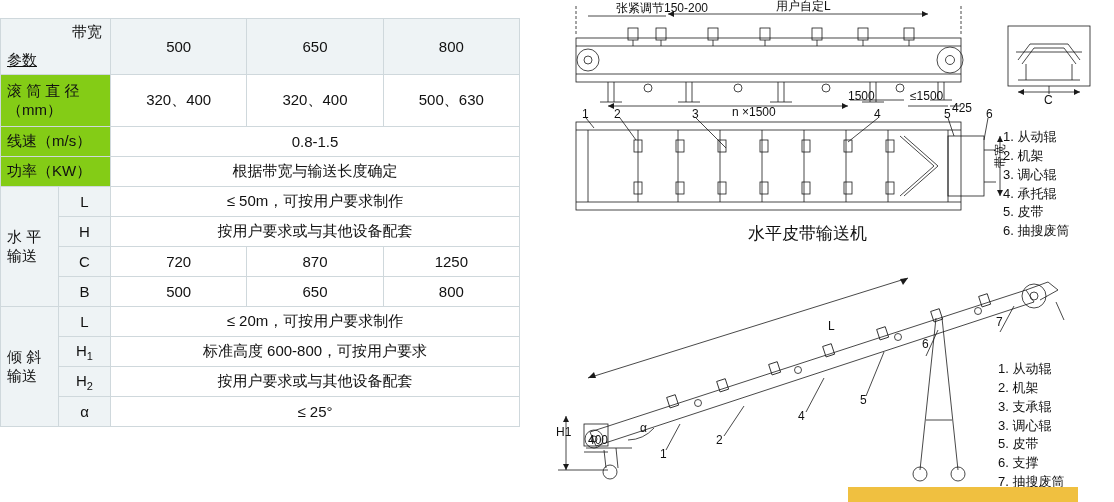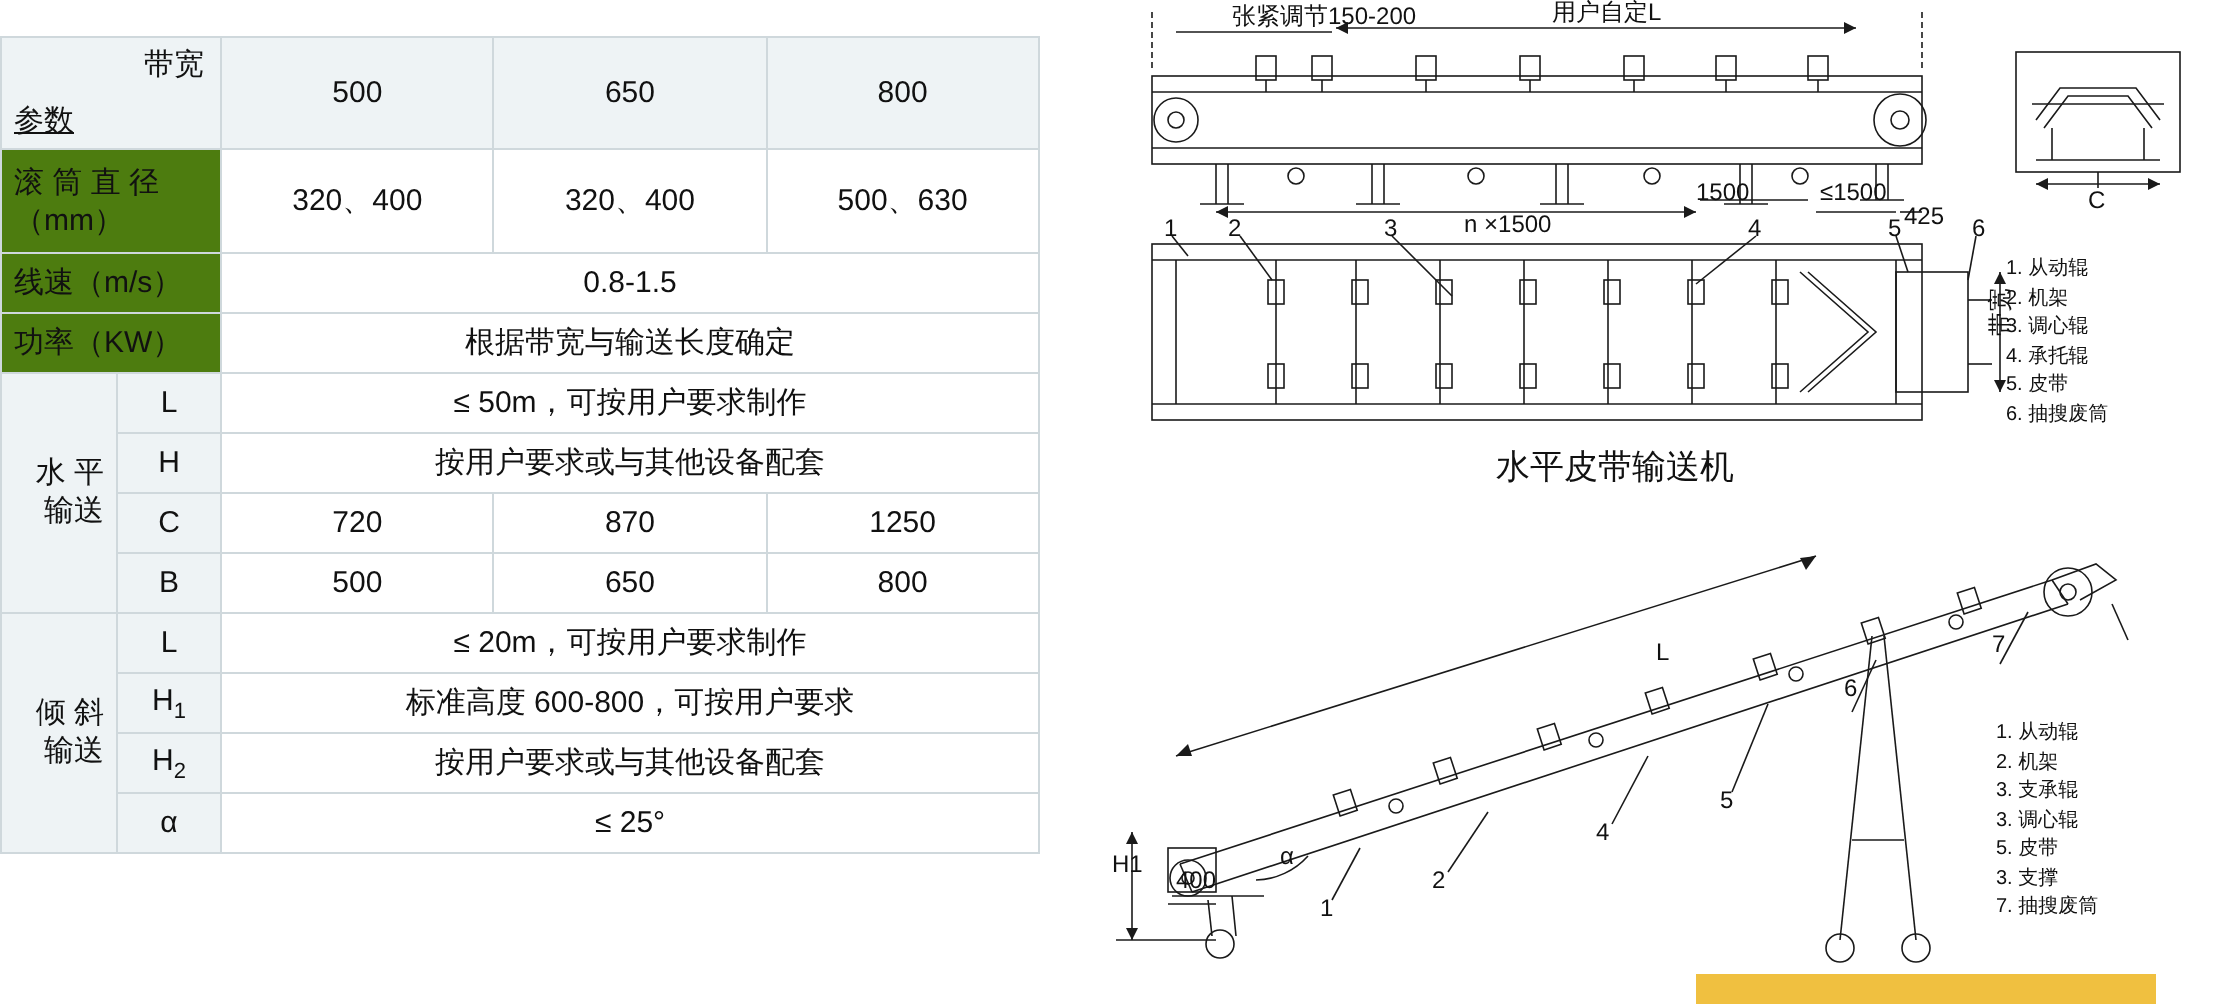--- a/index.html
+++ b/index.html
@@ -38,32 +38,32 @@
     box-sizing: border-box;
   }
   .hdr td {
     background: #eef3f5;
     height: 56px;
   }
   .cell-center { text-align: center; }
   .cell-left { text-align: center; padding-left: 8px; }
   .grp {
     background: #eef3f5;
-    text-align: right;
+    text-align: left;
     width: 58px;
     line-height: 1.25;
     font-size: 15px;
   }
   .sub {
     background: #eef3f5;
     text-align: center;
     width: 52px;
   }
   .label-wide {
-    background: #4d7c0f;
+    background: #84cc16;
     text-align: left;
     padding-left: 6px;
   }
   .bandwidth-head {
     position: relative;
     height: 56px;
     width: 110px;
   }
   .bandwidth-head .bw {
     position: absolute;
@@ -86,21 +86,21 @@
     width: 566px;
     height: 362px;
   }
   .drawing-svg { display: block; }
   .cap {
     font-size: 12px;
     fill: #111;
   }
   .legend-box {
     position: absolute;
-    font-size: 10px;
+    font-size: 13px;
     line-height: 1.45;
     color: #111;
     white-space: nowrap;
   }
   #legend-top { left: 455px; top: 128px; }
   #legend-bottom { left: 450px; top: 360px; }
   .caption-top {
     position: absolute;
     left: 200px;
     top: 222px;
@@ -452,20 +452,20 @@
       <div>5. 皮带</div>
       <div>6. 抽搜废筒</div>
     </div>
 
     <div class="legend-box" id="legend-bottom">
       <div>1. 从动辊</div>
       <div>2. 机架</div>
       <div>3. 支承辊</div>
       <div>3. 调心辊</div>
       <div>5. 皮带</div>
-      <div>3. 支撑</div>
+      <div>6. 支撑</div>
       <div>7. 抽搜废筒</div>
     </div>
 
     <div class="amber-bar"></div>
   </div>
 
 </div>
 
 </body></html>

